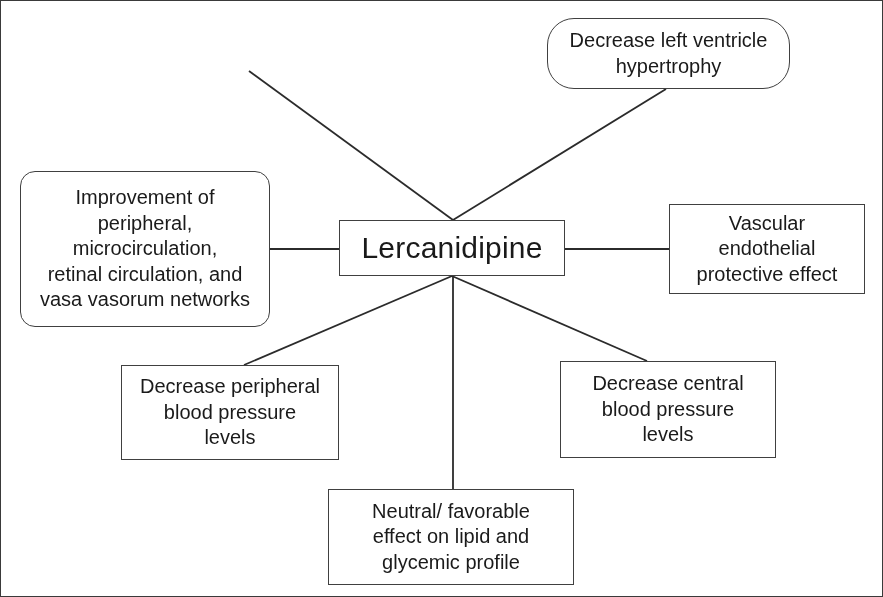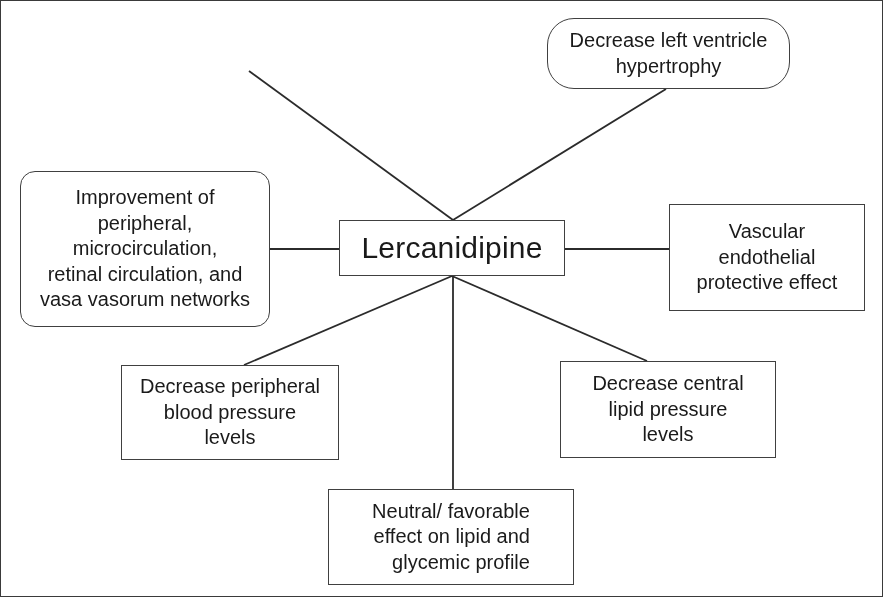--- a/index.html
+++ b/index.html
@@ -82,37 +82,37 @@
 peripheral,
 microcirculation,
 retinal circulation, and
 vasa vasorum networks</span>
   </div>
 
   <div class="node central" style="left:338px; top:219px; width:226px; height:56px;">
     <span class="node-text">Lercanidipine</span>
   </div>
 
-  <div class="node" style="left:668px; top:203px; width:196px; height:107px;">
+  <div class="node" style="left:668px; top:203px; width:196px; height:90px;">
     <span class="node-text">Vascular
 endothelial
 protective effect</span>
   </div>
 
   <div class="node" style="left:120px; top:364px; width:218px; height:95px;">
     <span class="node-text">Decrease peripheral
 blood pressure
 levels</span>
   </div>
 
   <div class="node" style="left:559px; top:360px; width:216px; height:97px;">
     <span class="node-text">Decrease central
-lipid pressure
+blood pressure
 levels</span>
   </div>
 
-  <div class="node" style="left:327px; top:488px; width:246px; height:96px;text-align:right;">
+  <div class="node" style="left:327px; top:488px; width:246px; height:96px;">
     <span class="node-text">Neutral/ favorable
 effect on lipid and
 glycemic profile</span>
   </div>
 
 </div>
 
 </body></html>

